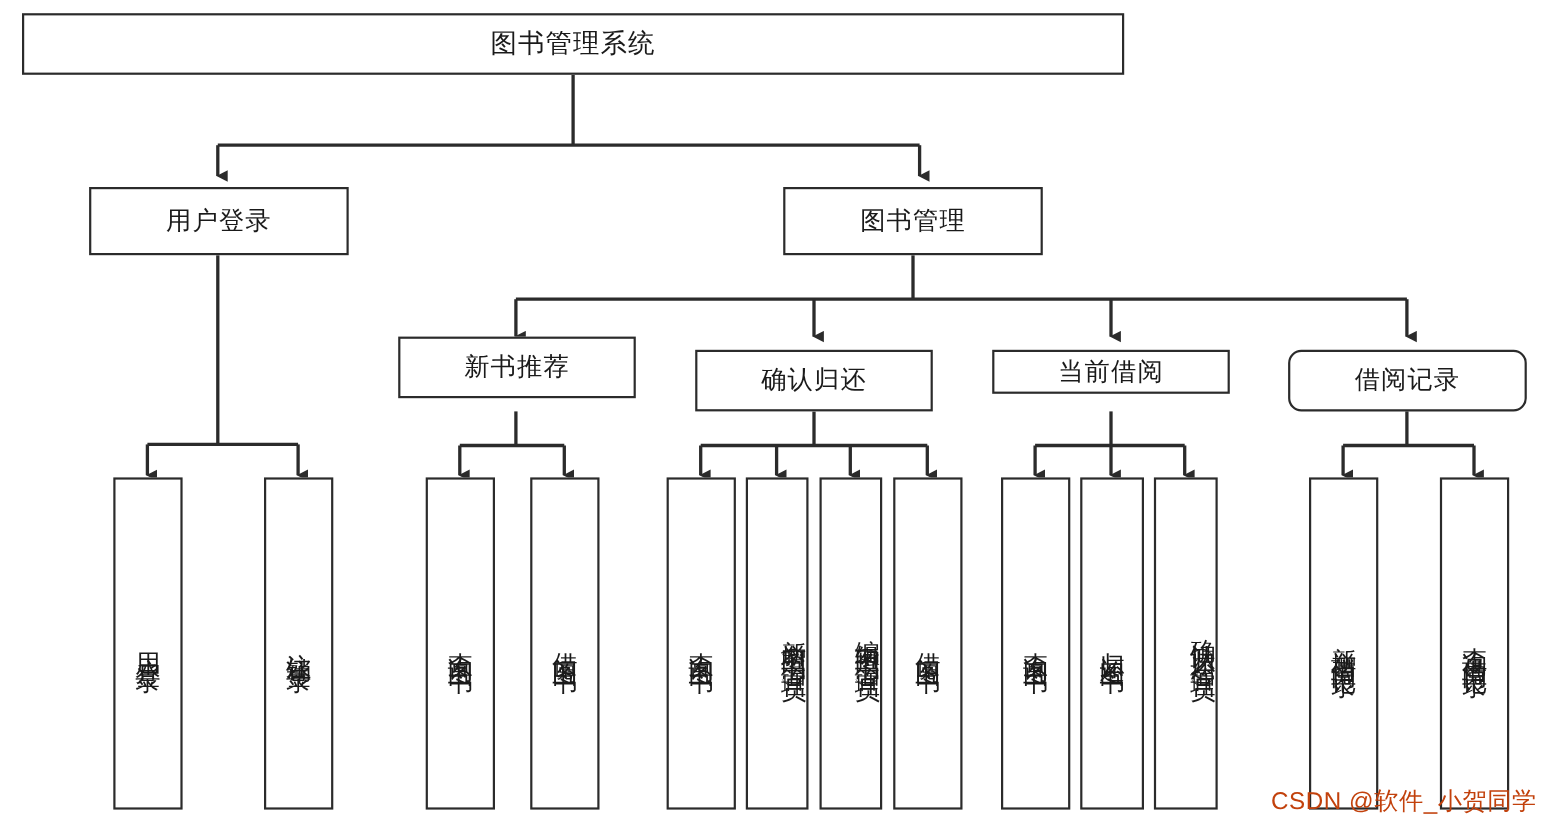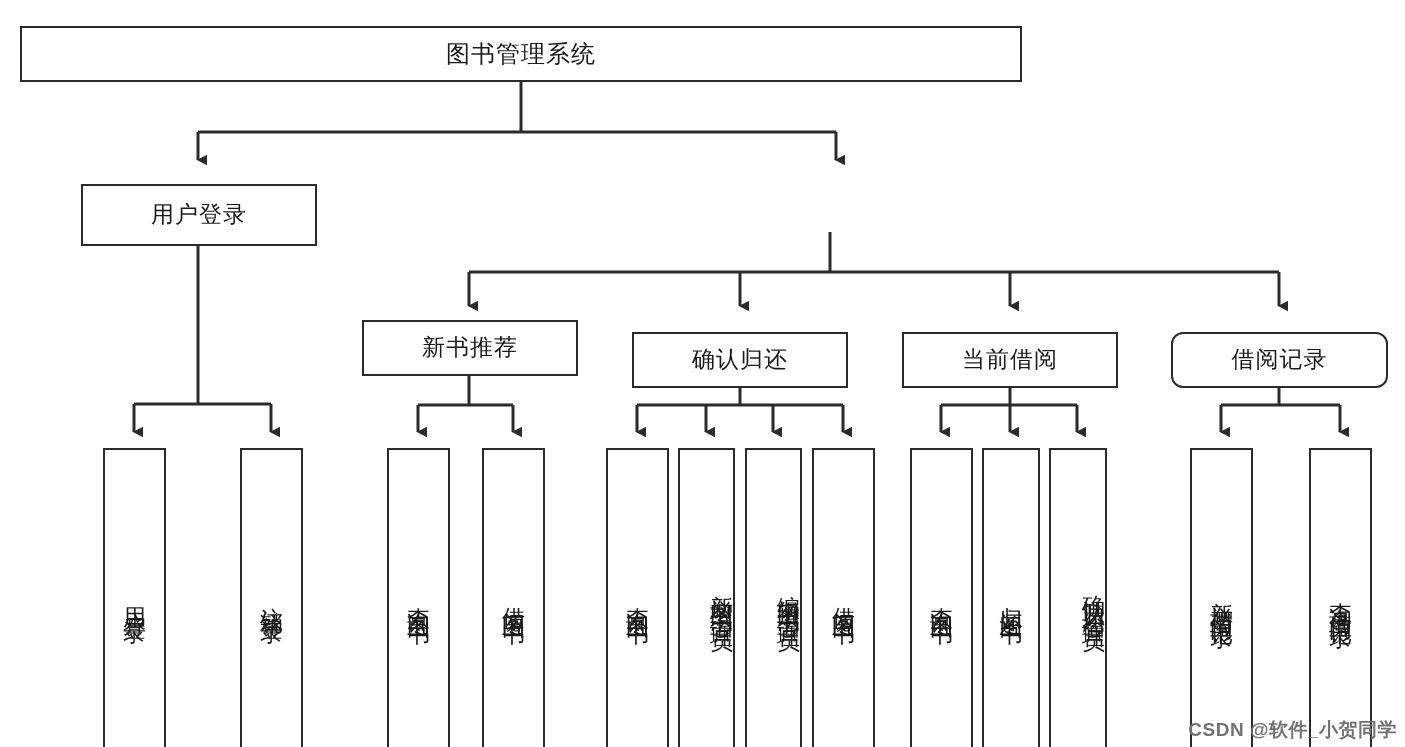--- a/index.html
+++ b/index.html
@@ -28,21 +28,20 @@
   }
   .node {
     position: absolute;
     box-sizing: border-box;
     background: #ffffff;
     border: 2px solid #2b2b2b;
     display: flex;
     align-items: center;
     justify-content: center;
     color: #1a1a1a;
-    margin-top: 14px;
   }
   .node.horiz {
     font-size: 23px;
     letter-spacing: 1px;
     line-height: 1.1;
   }
   .node.vert {
     writing-mode: vertical-rl;
     text-orientation: upright;
     font-size: 23px;
@@ -58,25 +57,24 @@
     text-orientation: upright;
     white-space: nowrap;
   }
   .node.root {
     font-size: 24px;
   }
   .watermark {
     position: absolute;
     right: 8px;
     bottom: 4px;
-    font-size: 19px;
-    color: #737373;
+    font-size: 22px;
+    color: #c2410c;
     white-space: nowrap;
     letter-spacing: 0.5px;
-    font-weight: bold;
   }
 </style>
 </head>
 <body>
 
 <div id="canvas">
 
   <svg id="edges" viewBox="0 0 1405 747">
     <defs>
       <marker id="arrow" markerWidth="12" markerHeight="12" refX="5.2" refY="9" orient="auto" markerUnits="userSpaceOnUse">
@@ -127,28 +125,31 @@
     </g>
   </svg>
 
   <div class="node horiz root" style="left:20px; top:12px; width:1002px; height:56px;">
     <span>图书管理系统</span>
   </div>
 
   <div class="node horiz" style="left:81px; top:170px; width:236px; height:62px;">
     <span>用户登录</span>
   </div>
+  <div class="node horiz" style="left:712px; top:170px; width:236px; height:62px;">
+    <span>图书管理</span>
+  </div>
 
   <div class="node horiz" style="left:362px; top:306px; width:216px; height:56px;">
     <span>新书推荐</span>
   </div>
   <div class="node horiz" style="left:632px; top:318px; width:216px; height:56px;">
     <span>确认归还</span>
   </div>
-  <div class="node horiz" style="left:902px; top:318px; width:216px; height:56px;">
+  <div class="node horiz" style="left:902px; top:318px; width:216px; height:40px;">
     <span>当前借阅</span>
   </div>
   <div class="node horiz" style="left:1171px; top:318px; width:217px; height:56px;border-radius:12px;">
     <span>借阅记录</span>
   </div>
 
   <div class="node vert" style="left:103px; top:434px; width:63px; height:302px; align-items:center;">
     <span class="vtext">用户登录</span>
   </div>
   <div class="node vert" style="left:240px; top:434px; width:63px; height:302px; align-items:center;">

